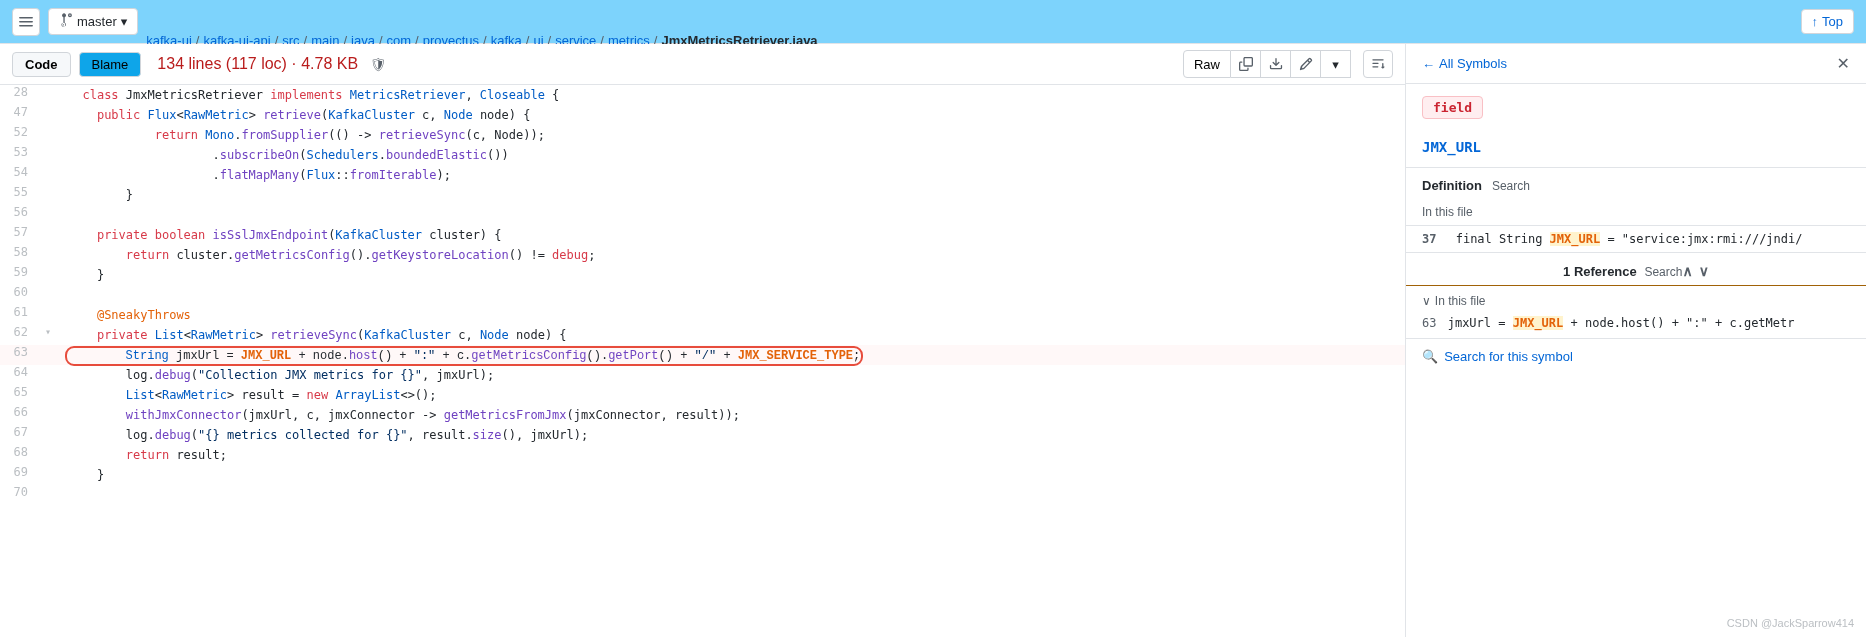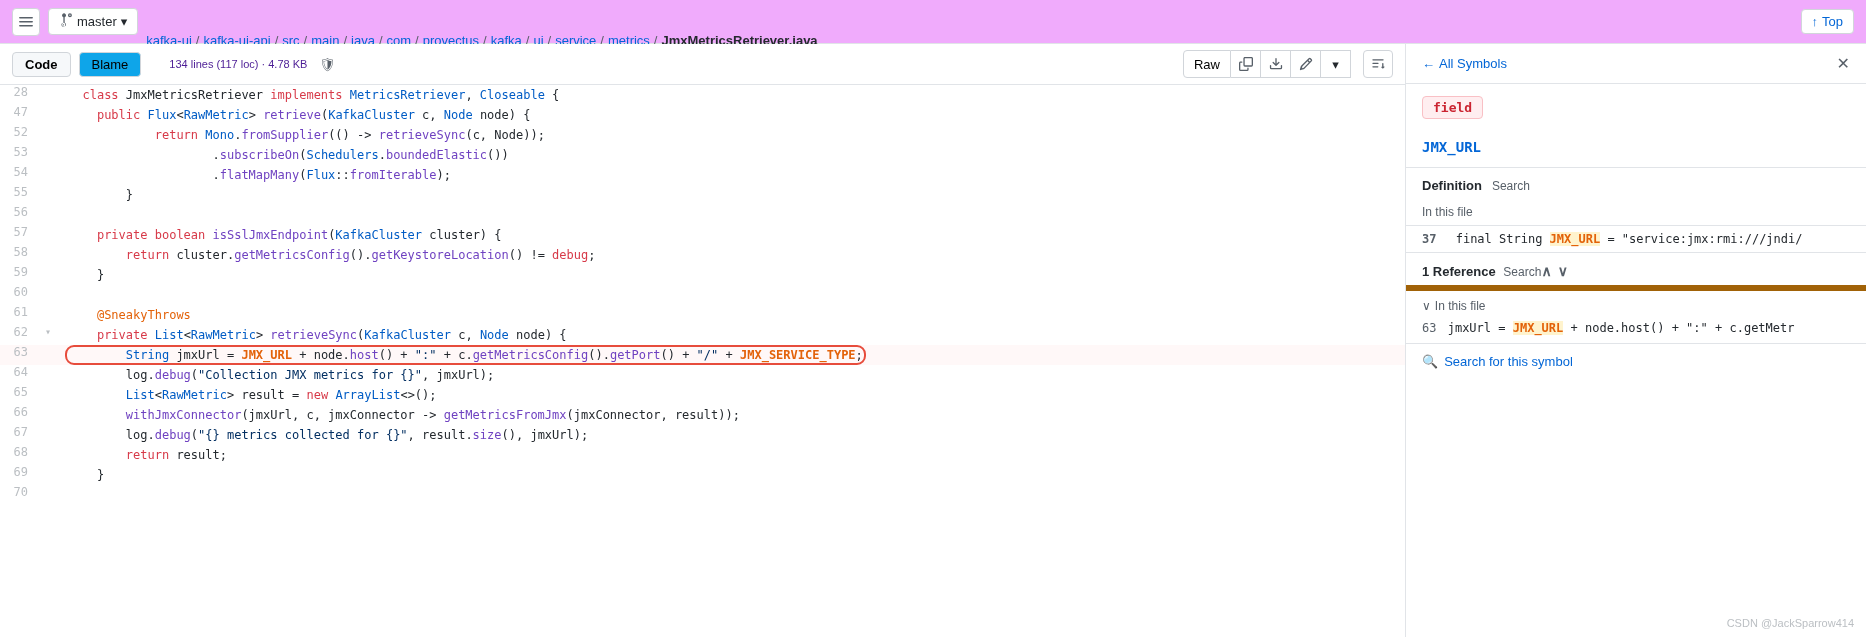--- a/index.html
+++ b/index.html
@@ -1,20 +1,20 @@
 <!DOCTYPE html>
 <html><head>
   <meta charset="utf-8">
   <style>
     * { margin: 0; padding: 0; box-sizing: border-box; }
     body { font-family: -apple-system, BlinkMacSystemFont, 'Segoe UI', sans-serif; background: #fff; color: #24292e; font-size: 13px; overflow: hidden; }
 
     
     .top-bar {
-      display: flex; align-items: center; background: #f0abfc; border-bottom: 1px solid #e1e4e8;
+      display: flex; align-items: center; background: #7dd3fc; border-bottom: 1px solid #e1e4e8;
       padding: 0 12px; height: 44px; gap: 8px;
     }
     .sidebar-toggle {
       width: 28px; height: 28px; border: 1px solid #d1d5da; border-radius: 4px;
       display: flex; align-items: center; justify-content: center; cursor: pointer; background: #fff;
     }
     .branch-btn {
       display: flex; align-items: center; gap: 4px; background: #fff; border: 1px solid #d1d5da;
       border-radius: 4px; padding: 4px 10px; cursor: pointer; font-size: 13px;
     }
@@ -37,21 +37,21 @@
     
     .code-toolbar {
       display: flex; align-items: center; gap: 8px; padding: 6px 12px;
       border-bottom: 1px solid #e1e4e8; background: #fff;
     }
     .tab-btn {
       padding: 4px 12px; border: 1px solid #d1d5da; border-radius: 4px;
       cursor: pointer; font-size: 13px; background: #0ea5e9;
     }
     .tab-btn.active { background: #f6f8fa; font-weight: 600; }
-    .file-meta { color: #4c1d95; font-size: 11px; margin-left: 20px; }
+    .file-meta { color: #b91c1c; font-size: 16px; margin-left: 8px; }
     .shield-icon { color: #586069; margin-left: 4px; }
     .spacer { flex: 1; }
     .raw-btn {
       padding: 4px 10px; border: 1px solid #d1d5da; border-radius: 4px 0 0 4px;
       cursor: pointer; font-size: 13px; background: #fff;
     }
     .icon-btn {
       width: 30px; height: 28px; border: 1px solid #d1d5da; border-left: none;
       display: flex; align-items: center; justify-content: center; cursor: pointer; background: #fff;
     }
@@ -117,23 +117,23 @@
     .ref-line {
       padding: 6px 16px; font-family: 'SFMono-Regular', Consolas, monospace;
       font-size: 12px; color: #24292e; border-bottom: 1px solid #e1e4e8;
       white-space: nowrap; overflow: hidden; text-overflow: ellipsis;
     }
     .ref-line .line-no { color: #586069; margin-right: 12px; font-weight: bold; }
     .ref-line .highlight-sym { background: #fff3cd; color: #e36209; font-weight: 600; }
 
     
     .ref-section-header {
-      display: flex; align-items: center; justify-content: flex-start;
+      display: flex; align-items: center; justify-content: center;
       padding: 10px 16px 6px; font-size: 13px; color: #24292e; font-weight: 600;
-      border-bottom: 6px solid #a16207;
+      border-bottom: 1px solid #a16207;
     }
     .ref-section-right { display: flex; align-items: center; gap: 6px; }
     .chevron-btn { color: #586069; cursor: pointer; font-size: 14px; }
 
     
     .in-this-file-sub {
       display: flex; align-items: center; gap: 4px; padding: 8px 16px 4px;
       font-size: 12px; color: #586069;
     }
 
@@ -158,20 +158,21 @@
 
     
     .line-highlighted-red {
       background: #fff8f8;
     }
     .code-box-red {
       display: inline-block;
       outline: 2px solid #e74c3c;
       outline-offset: 1px;
       border-radius: 6px;
+      font-family: Liberation Mono, monospace;
     }
   </style>
 </head>
 <body>
 
 <div class="top-bar">
   <div class="sidebar-toggle">
     <svg width="16" height="16" viewBox="0 0 16 16" fill="#586069">
         <rect x="1" y="3" width="14" height="1.5" rx="1"></rect>
         <rect x="1" y="7" width="14" height="1.5" rx="1"></rect>

